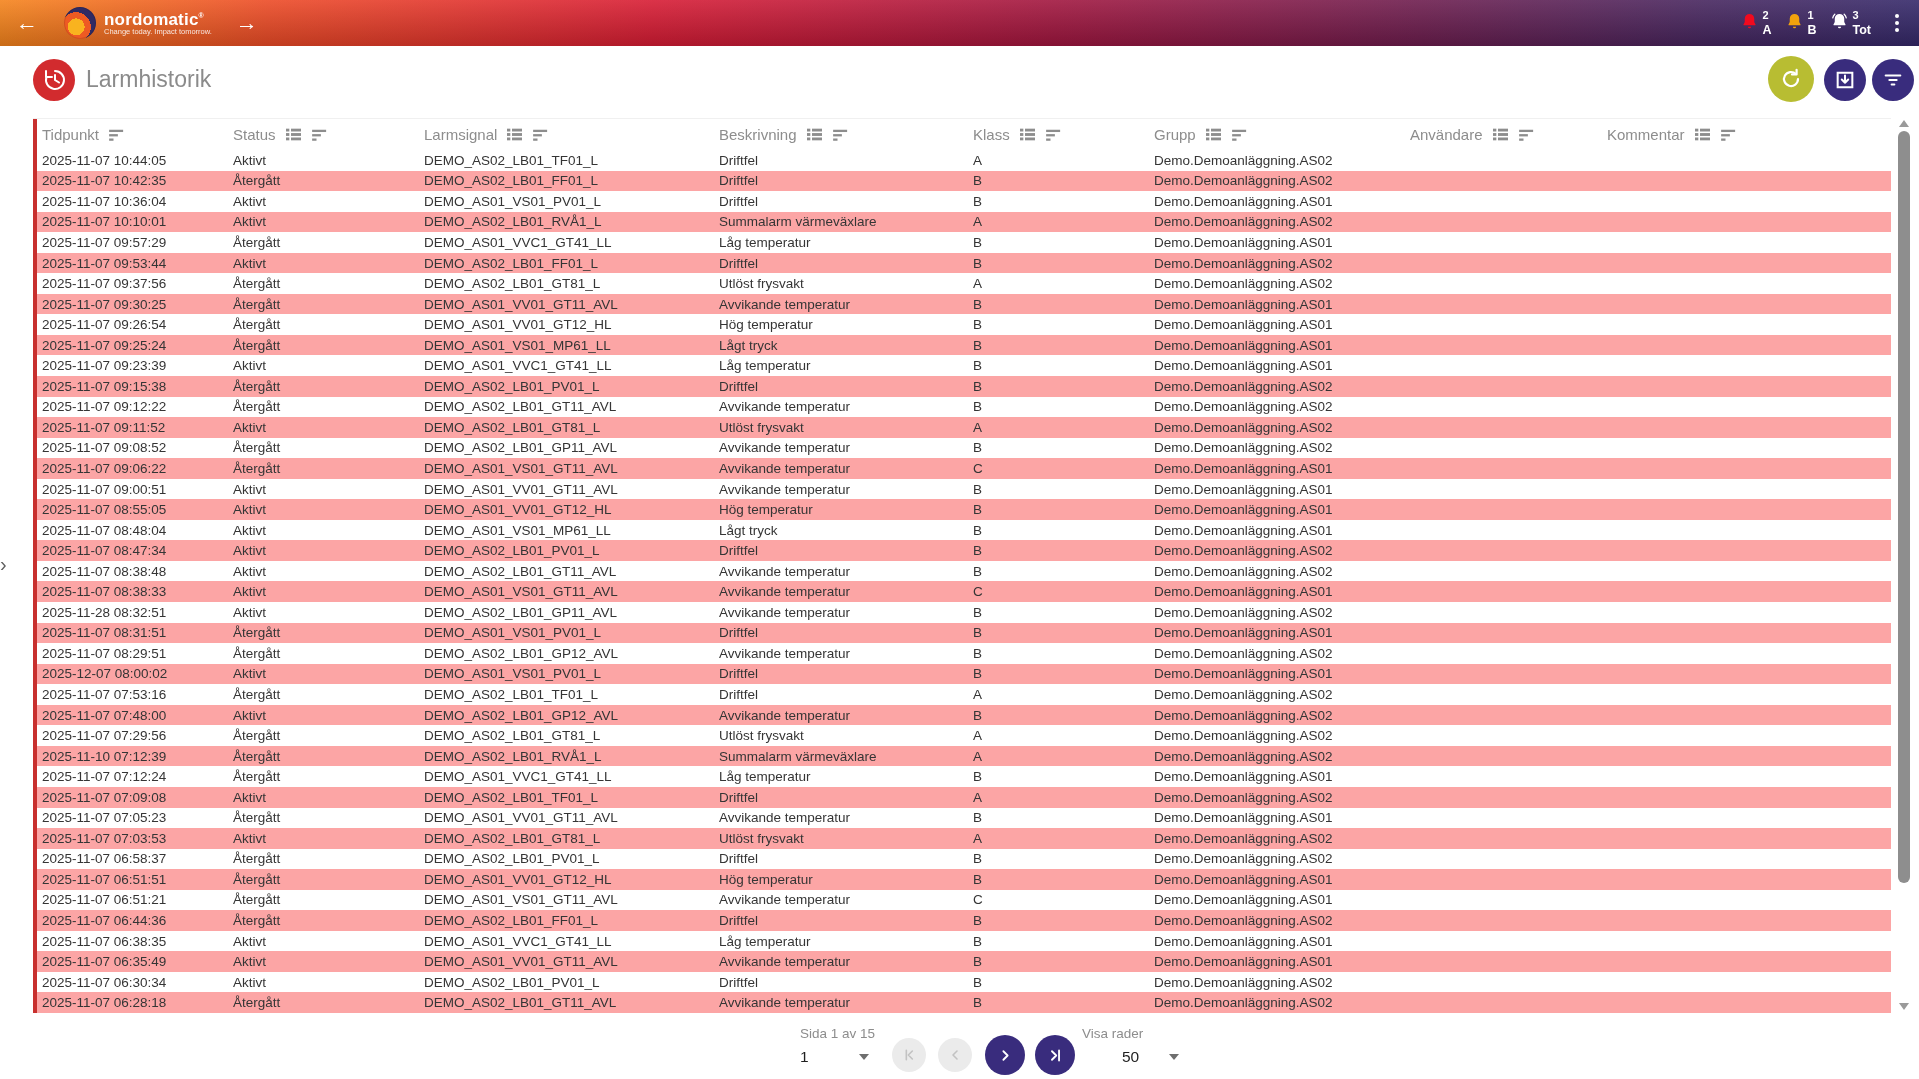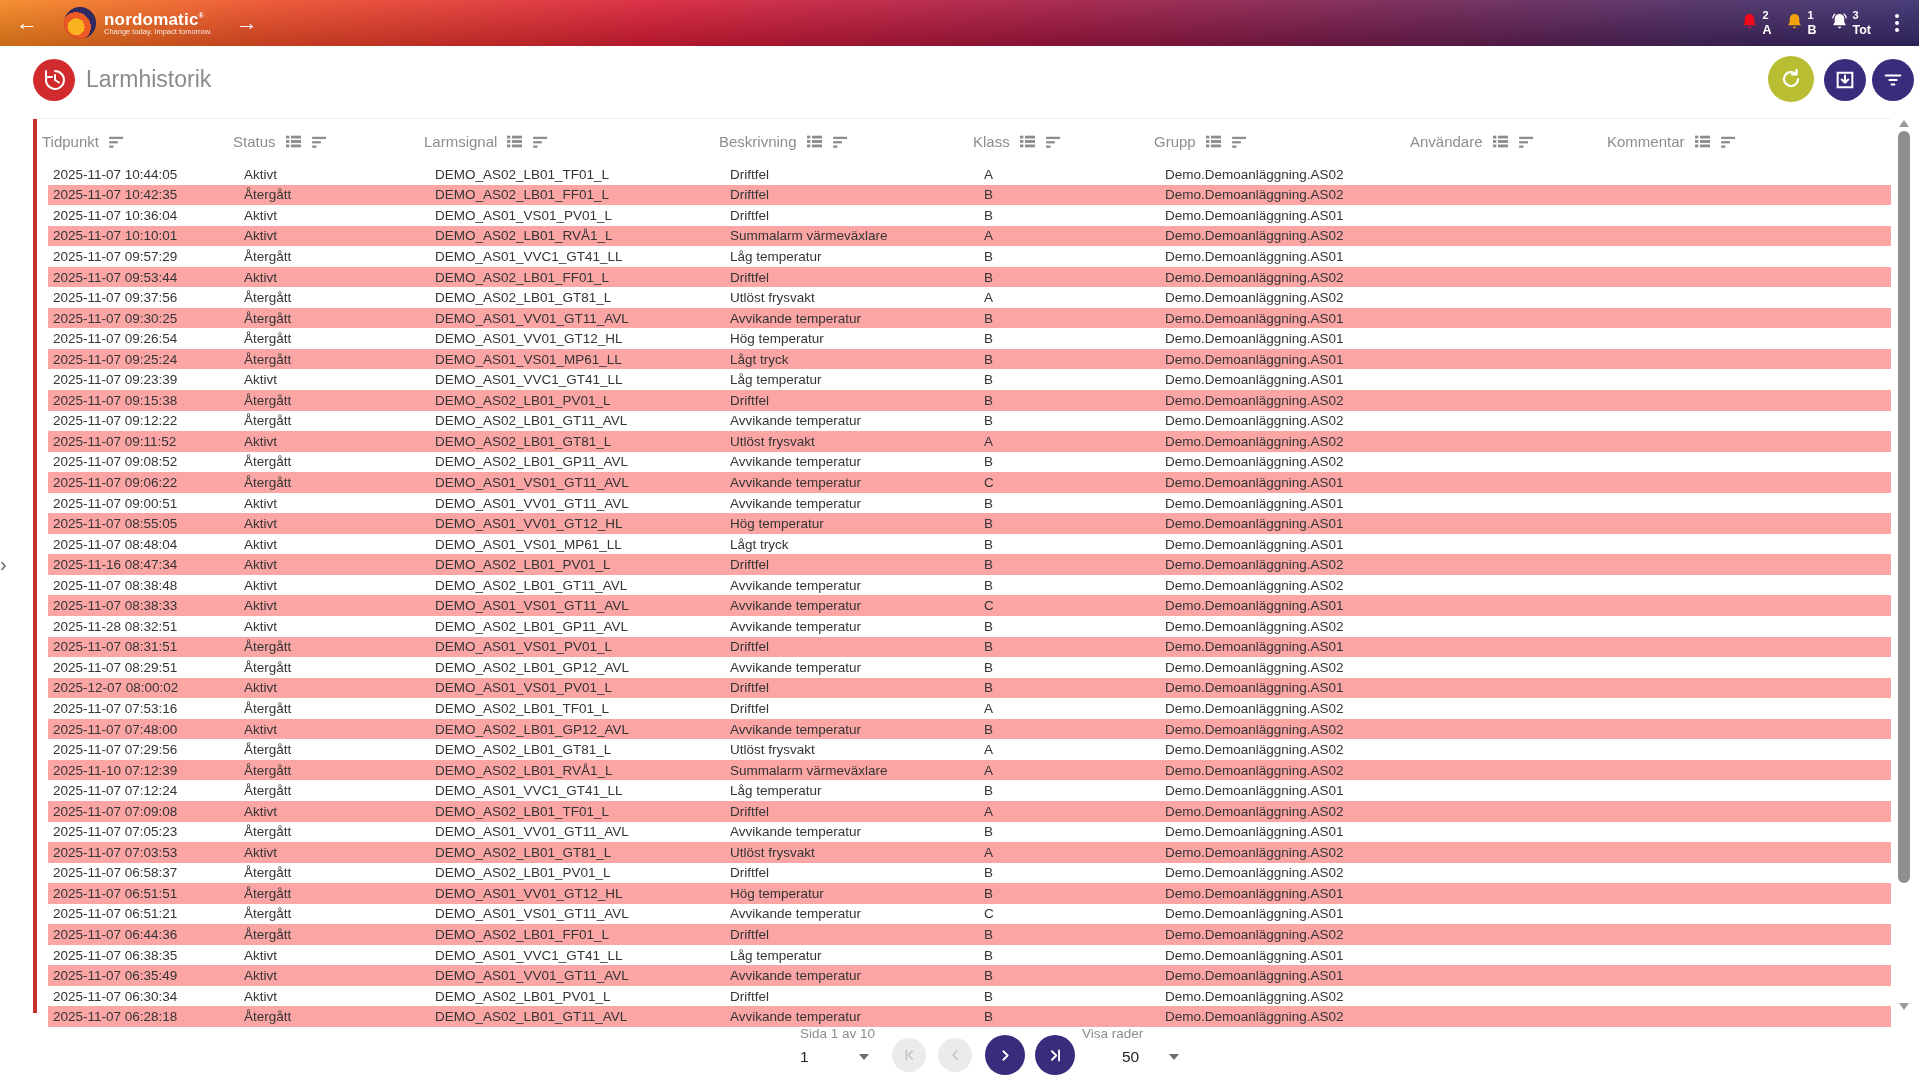--- a/index.html
+++ b/index.html
@@ -38,24 +38,24 @@
   .page-title { position:absolute; left:86px; top:66px; font-size:23px; color:#8b8b8b; font-weight:400; }
 
   .round-btn { position:absolute; border-radius:50%; display:flex; align-items:center; justify-content:center; cursor:pointer; }
   .btn-refresh { left:1768px; top:56px; width:46px; height:46px; background:#b8bd32; }
   .btn-export  { left:1824px; top:59px; width:42px; height:42px; background:#392c7d; }
   .btn-filter  { left:1872px; top:59px; width:42px; height:42px; background:#392c7d; }
 
   
   .table-zone { position:absolute; left:33px; top:118px; width:1858px; height:894px; border-top:1px solid #f0f0f0; }
   .red-edge { position:absolute; left:0; top:0; width:4px; height:894px; background:#c8302e; }
-  .thead { position:absolute; left:4px; top:0; width:1854px; height:31px; display:flex; align-items:flex-end; }
+  .thead { position:absolute; left:4px; top:0; width:1854px; height:31px; display:flex; align-items:center; }
   .th { display:flex; align-items:center; gap:9px; color:#8d8d8d; font-size:15px; padding-left:5px; }
   .th .hicon { display:inline-flex; cursor:pointer; }
-  .tbody { position:absolute; left:4px; top:45px; width:1854px; height:863px; overflow:hidden;padding-left:11px; }
+  .tbody { position:absolute; left:4px; top:31px; width:1854px; height:863px; overflow:hidden; }
   .tr { display:flex; height:20.55px; align-items:center; }
   .tr.odd { background:#fca5a5; }
   .td { font-size:13.5px; color:#353535; padding-left:5px; white-space:nowrap; overflow:hidden; }
   .c0{width:191px}.c1{width:191px}.c2{width:295px}.c3{width:254px}
   .c4{width:181px}.c5{width:256px}.c6{width:197px}.c7{flex:1}
 
   
   .vscroll { position:absolute; left:1896px; top:118px; width:17px; height:894px; }
   .vthumb { position:absolute; left:2px; top:13px; width:12px; height:752px; border-radius:6px; background:#8e8e8e; }
   .varrow { position:absolute; left:3px; width:0; height:0; border-left:5px solid transparent; border-right:5px solid transparent; }
@@ -496,21 +496,21 @@
         <div class="td c0">2025-11-07 08:48:04</div>
         <div class="td c1">Aktivt</div>
         <div class="td c2">DEMO_AS01_VS01_MP61_LL</div>
         <div class="td c3">Lågt tryck</div>
         <div class="td c4">B</div>
         <div class="td c5">Demo.Demoanläggning.AS01</div>
         <div class="td c6"></div>
         <div class="td c7"></div>
       </div>
       <div class="tr odd">
-        <div class="td c0">2025-11-16 08:47:34</div>
+        <div class="td c0">2025-11-07 08:47:34</div>
         <div class="td c1">Aktivt</div>
         <div class="td c2">DEMO_AS02_LB01_PV01_L</div>
         <div class="td c3">Driftfel</div>
         <div class="td c4">B</div>
         <div class="td c5">Demo.Demoanläggning.AS02</div>
         <div class="td c6"></div>
         <div class="td c7"></div>
       </div>
       <div class="tr">
         <div class="td c0">2025-11-07 08:38:48</div>
@@ -736,21 +736,21 @@
 </div>
 
 <div class="vscroll">
   <div class="varrow up"></div>
   <div class="vthumb"></div>
   <div class="varrow down"></div>
 </div>
 
 <div class="side-chevron">›</div>
 
-<div class="pag-label" style="left:800px; top:1026px;">Sida 1 av 10</div>
+<div class="pag-label" style="left:800px; top:1026px;">Sida 1 av 15</div>
 <div class="pag-select" style="left:800px; top:1048px; width:72px;">
   <span class="val">1</span>
   <span class="caret" style="margin-left:50px;"></span>
 </div>
 
 <div class="pg-btn disabled" style="left:892px; top:1038px;">
   <svg width="16" height="16" viewBox="0 0 24 24">
       <path d="M8 5v14M17 6l-6 6 6 6" fill="none" stroke="#c2c2c2" stroke-width="2.4" stroke-linecap="round" stroke-linejoin="round"></path>
     </svg>
 </div>

